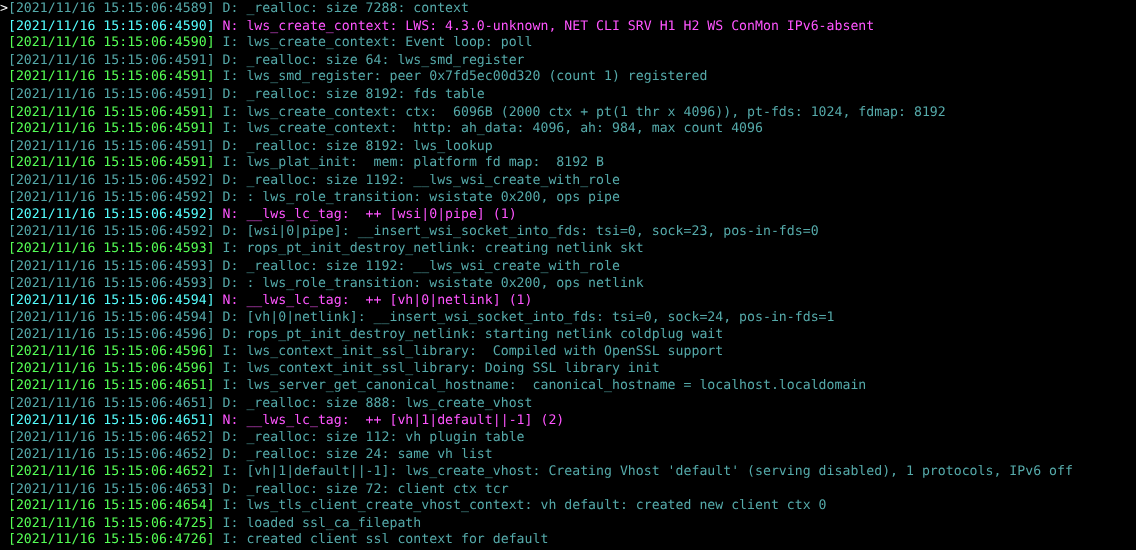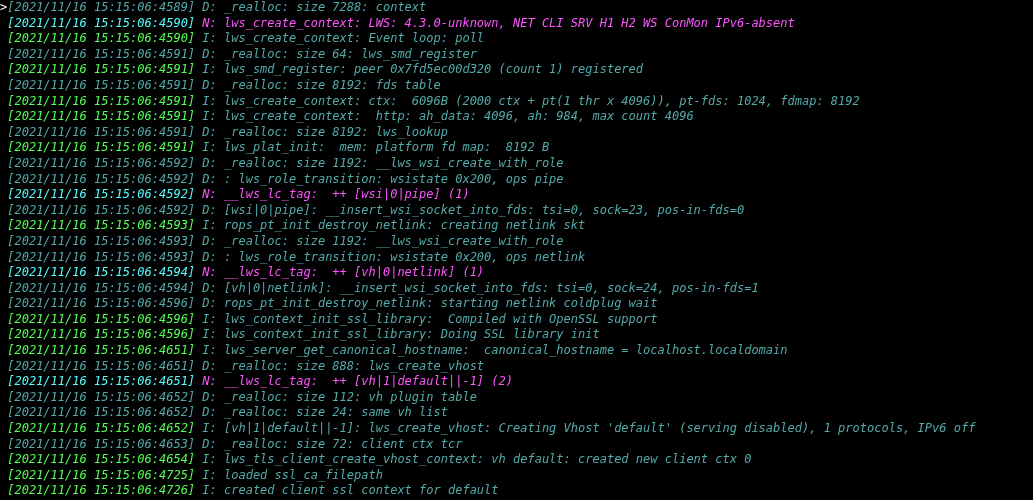--- a/index.html
+++ b/index.html
@@ -11,21 +11,21 @@
     overflow: hidden;
   }
   #terminal {
     font-family: "DejaVu Sans Mono", "Liberation Mono", Consolas, monospace;
     font-size: 12px;
     line-height: 15.6px;
     white-space: pre;
     color: #d0d0d0;
     padding: 0;
   }
-  .line { display: block; font-style: italic; }
+  .line { display: block; }
   .prompt  { color: #ffffff; }  
   .cyan    { color: #55aaaa; }  
   .bcyan   { color: #55ffff; }  
   .green   { color: #55ff55; }  
   .magenta { color: #ff55ff; }
 </style>
 </head>
 <body>
 
 <div id="terminal"><span class="line"><span class="prompt">&gt;</span><span class="cyan">[2021/11/16 15:15:06:4589]</span> <span class="cyan">D:</span> <span class="cyan">_realloc: size 7288: context</span></span><span class="line"> <span class="bcyan">[2021/11/16 15:15:06:4590]</span> <span class="magenta">N:</span> <span class="magenta">lws_create_context: LWS: 4.3.0-unknown, NET CLI SRV H1 H2 WS ConMon IPv6-absent</span></span><span class="line"> <span class="green">[2021/11/16 15:15:06:4590]</span> <span class="cyan">I:</span> <span class="cyan">lws_create_context: Event loop: poll</span></span><span class="line"> <span class="cyan">[2021/11/16 15:15:06:4591]</span> <span class="cyan">D:</span> <span class="cyan">_realloc: size 64: lws_smd_register</span></span><span class="line"> <span class="green">[2021/11/16 15:15:06:4591]</span> <span class="cyan">I:</span> <span class="cyan">lws_smd_register: peer 0x7fd5ec00d320 (count 1) registered</span></span><span class="line"> <span class="cyan">[2021/11/16 15:15:06:4591]</span> <span class="cyan">D:</span> <span class="cyan">_realloc: size 8192: fds table</span></span><span class="line"> <span class="green">[2021/11/16 15:15:06:4591]</span> <span class="cyan">I:</span> <span class="cyan">lws_create_context: ctx:  6096B (2000 ctx + pt(1 thr x 4096)), pt-fds: 1024, fdmap: 8192</span></span><span class="line"> <span class="green">[2021/11/16 15:15:06:4591]</span> <span class="cyan">I:</span> <span class="cyan">lws_create_context:  http: ah_data: 4096, ah: 984, max count 4096</span></span><span class="line"> <span class="cyan">[2021/11/16 15:15:06:4591]</span> <span class="cyan">D:</span> <span class="cyan">_realloc: size 8192: lws_lookup</span></span><span class="line"> <span class="green">[2021/11/16 15:15:06:4591]</span> <span class="cyan">I:</span> <span class="cyan">lws_plat_init:  mem: platform fd map:  8192 B</span></span><span class="line"> <span class="cyan">[2021/11/16 15:15:06:4592]</span> <span class="cyan">D:</span> <span class="cyan">_realloc: size 1192: __lws_wsi_create_with_role</span></span><span class="line"> <span class="cyan">[2021/11/16 15:15:06:4592]</span> <span class="cyan">D:</span> <span class="cyan">: lws_role_transition: wsistate 0x200, ops pipe</span></span><span class="line"> <span class="bcyan">[2021/11/16 15:15:06:4592]</span> <span class="magenta">N:</span> <span class="magenta">__lws_lc_tag:  ++ [wsi|0|pipe] (1)</span></span><span class="line"> <span class="cyan">[2021/11/16 15:15:06:4592]</span> <span class="cyan">D:</span> <span class="cyan">[wsi|0|pipe]: __insert_wsi_socket_into_fds: tsi=0, sock=23, pos-in-fds=0</span></span><span class="line"> <span class="green">[2021/11/16 15:15:06:4593]</span> <span class="cyan">I:</span> <span class="cyan">rops_pt_init_destroy_netlink: creating netlink skt</span></span><span class="line"> <span class="cyan">[2021/11/16 15:15:06:4593]</span> <span class="cyan">D:</span> <span class="cyan">_realloc: size 1192: __lws_wsi_create_with_role</span></span><span class="line"> <span class="cyan">[2021/11/16 15:15:06:4593]</span> <span class="cyan">D:</span> <span class="cyan">: lws_role_transition: wsistate 0x200, ops netlink</span></span><span class="line"> <span class="bcyan">[2021/11/16 15:15:06:4594]</span> <span class="magenta">N:</span> <span class="magenta">__lws_lc_tag:  ++ [vh|0|netlink] (1)</span></span><span class="line"> <span class="cyan">[2021/11/16 15:15:06:4594]</span> <span class="cyan">D:</span> <span class="cyan">[vh|0|netlink]: __insert_wsi_socket_into_fds: tsi=0, sock=24, pos-in-fds=1</span></span><span class="line"> <span class="cyan">[2021/11/16 15:15:06:4596]</span> <span class="cyan">D:</span> <span class="cyan">rops_pt_init_destroy_netlink: starting netlink coldplug wait</span></span><span class="line"> <span class="green">[2021/11/16 15:15:06:4596]</span> <span class="cyan">I:</span> <span class="cyan">lws_context_init_ssl_library:  Compiled with OpenSSL support</span></span><span class="line"> <span class="green">[2021/11/16 15:15:06:4596]</span> <span class="cyan">I:</span> <span class="cyan">lws_context_init_ssl_library: Doing SSL library init</span></span><span class="line"> <span class="green">[2021/11/16 15:15:06:4651]</span> <span class="cyan">I:</span> <span class="cyan">lws_server_get_canonical_hostname:  canonical_hostname = localhost.localdomain</span></span><span class="line"> <span class="cyan">[2021/11/16 15:15:06:4651]</span> <span class="cyan">D:</span> <span class="cyan">_realloc: size 888: lws_create_vhost</span></span><span class="line"> <span class="bcyan">[2021/11/16 15:15:06:4651]</span> <span class="magenta">N:</span> <span class="magenta">__lws_lc_tag:  ++ [vh|1|default||-1] (2)</span></span><span class="line"> <span class="cyan">[2021/11/16 15:15:06:4652]</span> <span class="cyan">D:</span> <span class="cyan">_realloc: size 112: vh plugin table</span></span><span class="line"> <span class="cyan">[2021/11/16 15:15:06:4652]</span> <span class="cyan">D:</span> <span class="cyan">_realloc: size 24: same vh list</span></span><span class="line"> <span class="green">[2021/11/16 15:15:06:4652]</span> <span class="cyan">I:</span> <span class="cyan">[vh|1|default||-1]: lws_create_vhost: Creating Vhost 'default' (serving disabled), 1 protocols, IPv6 off</span></span><span class="line"> <span class="cyan">[2021/11/16 15:15:06:4653]</span> <span class="cyan">D:</span> <span class="cyan">_realloc: size 72: client ctx tcr</span></span><span class="line"> <span class="green">[2021/11/16 15:15:06:4654]</span> <span class="cyan">I:</span> <span class="cyan">lws_tls_client_create_vhost_context: vh default: created new client ctx 0</span></span><span class="line"> <span class="green">[2021/11/16 15:15:06:4725]</span> <span class="cyan">I:</span> <span class="cyan">loaded ssl_ca_filepath</span></span><span class="line"> <span class="green">[2021/11/16 15:15:06:4726]</span> <span class="cyan">I:</span> <span class="cyan">created client ssl context for default</span></span><span class="line"> <span class="green">[2021/11/16 15:15:06:4726]</span> <span class="cyan">I:</span> <span class="cyan">lws_create_context:  mem: per-conn:         1192 bytes + protocol rx buf</span></span></div>

